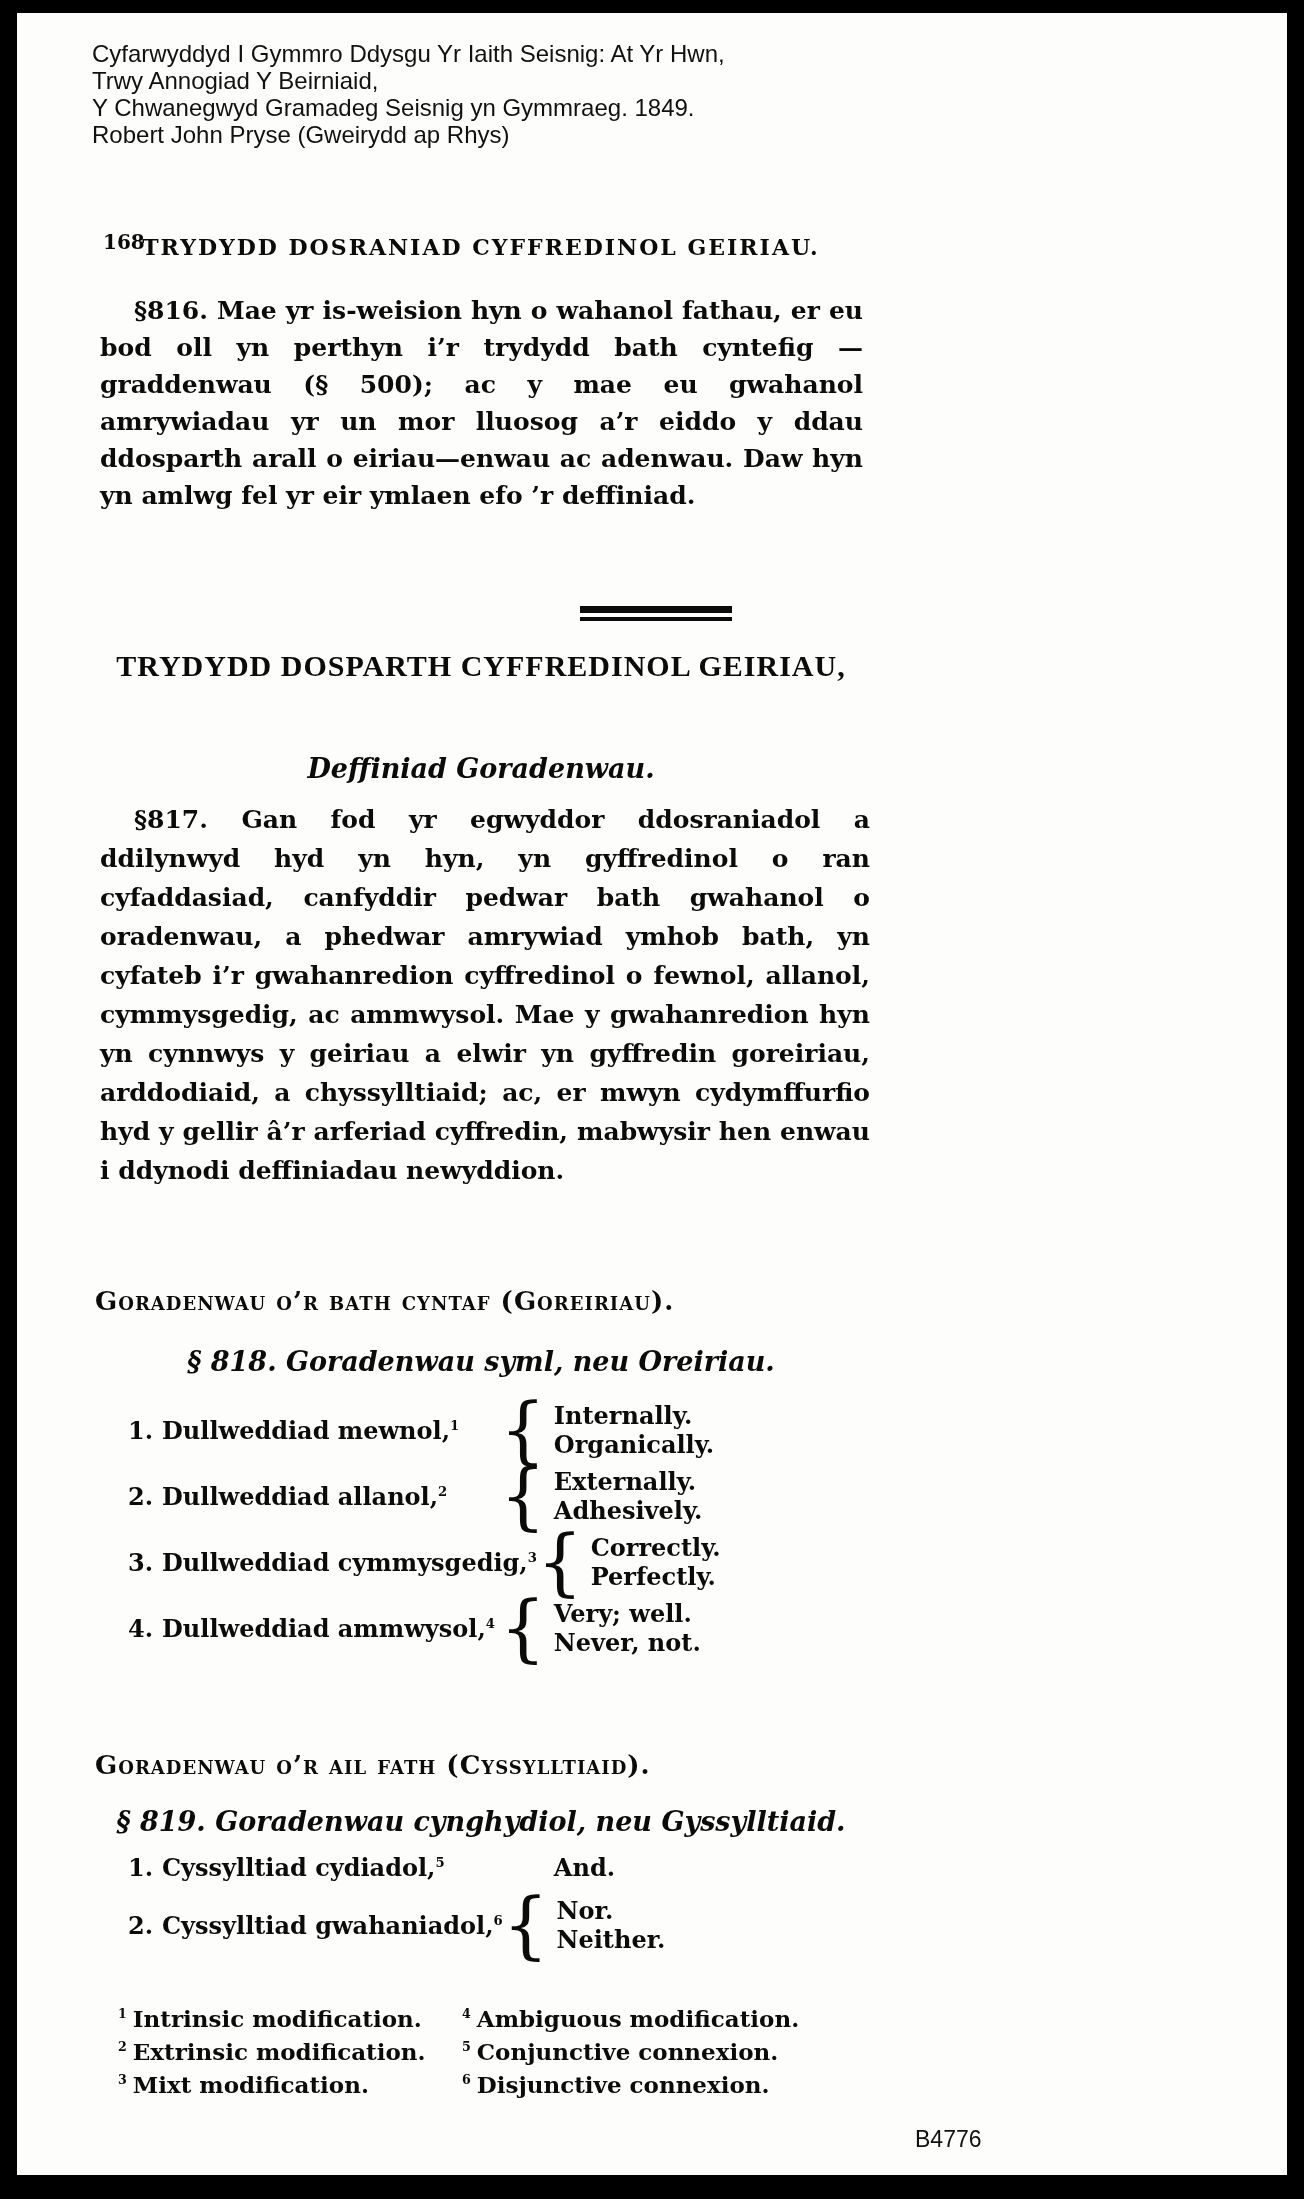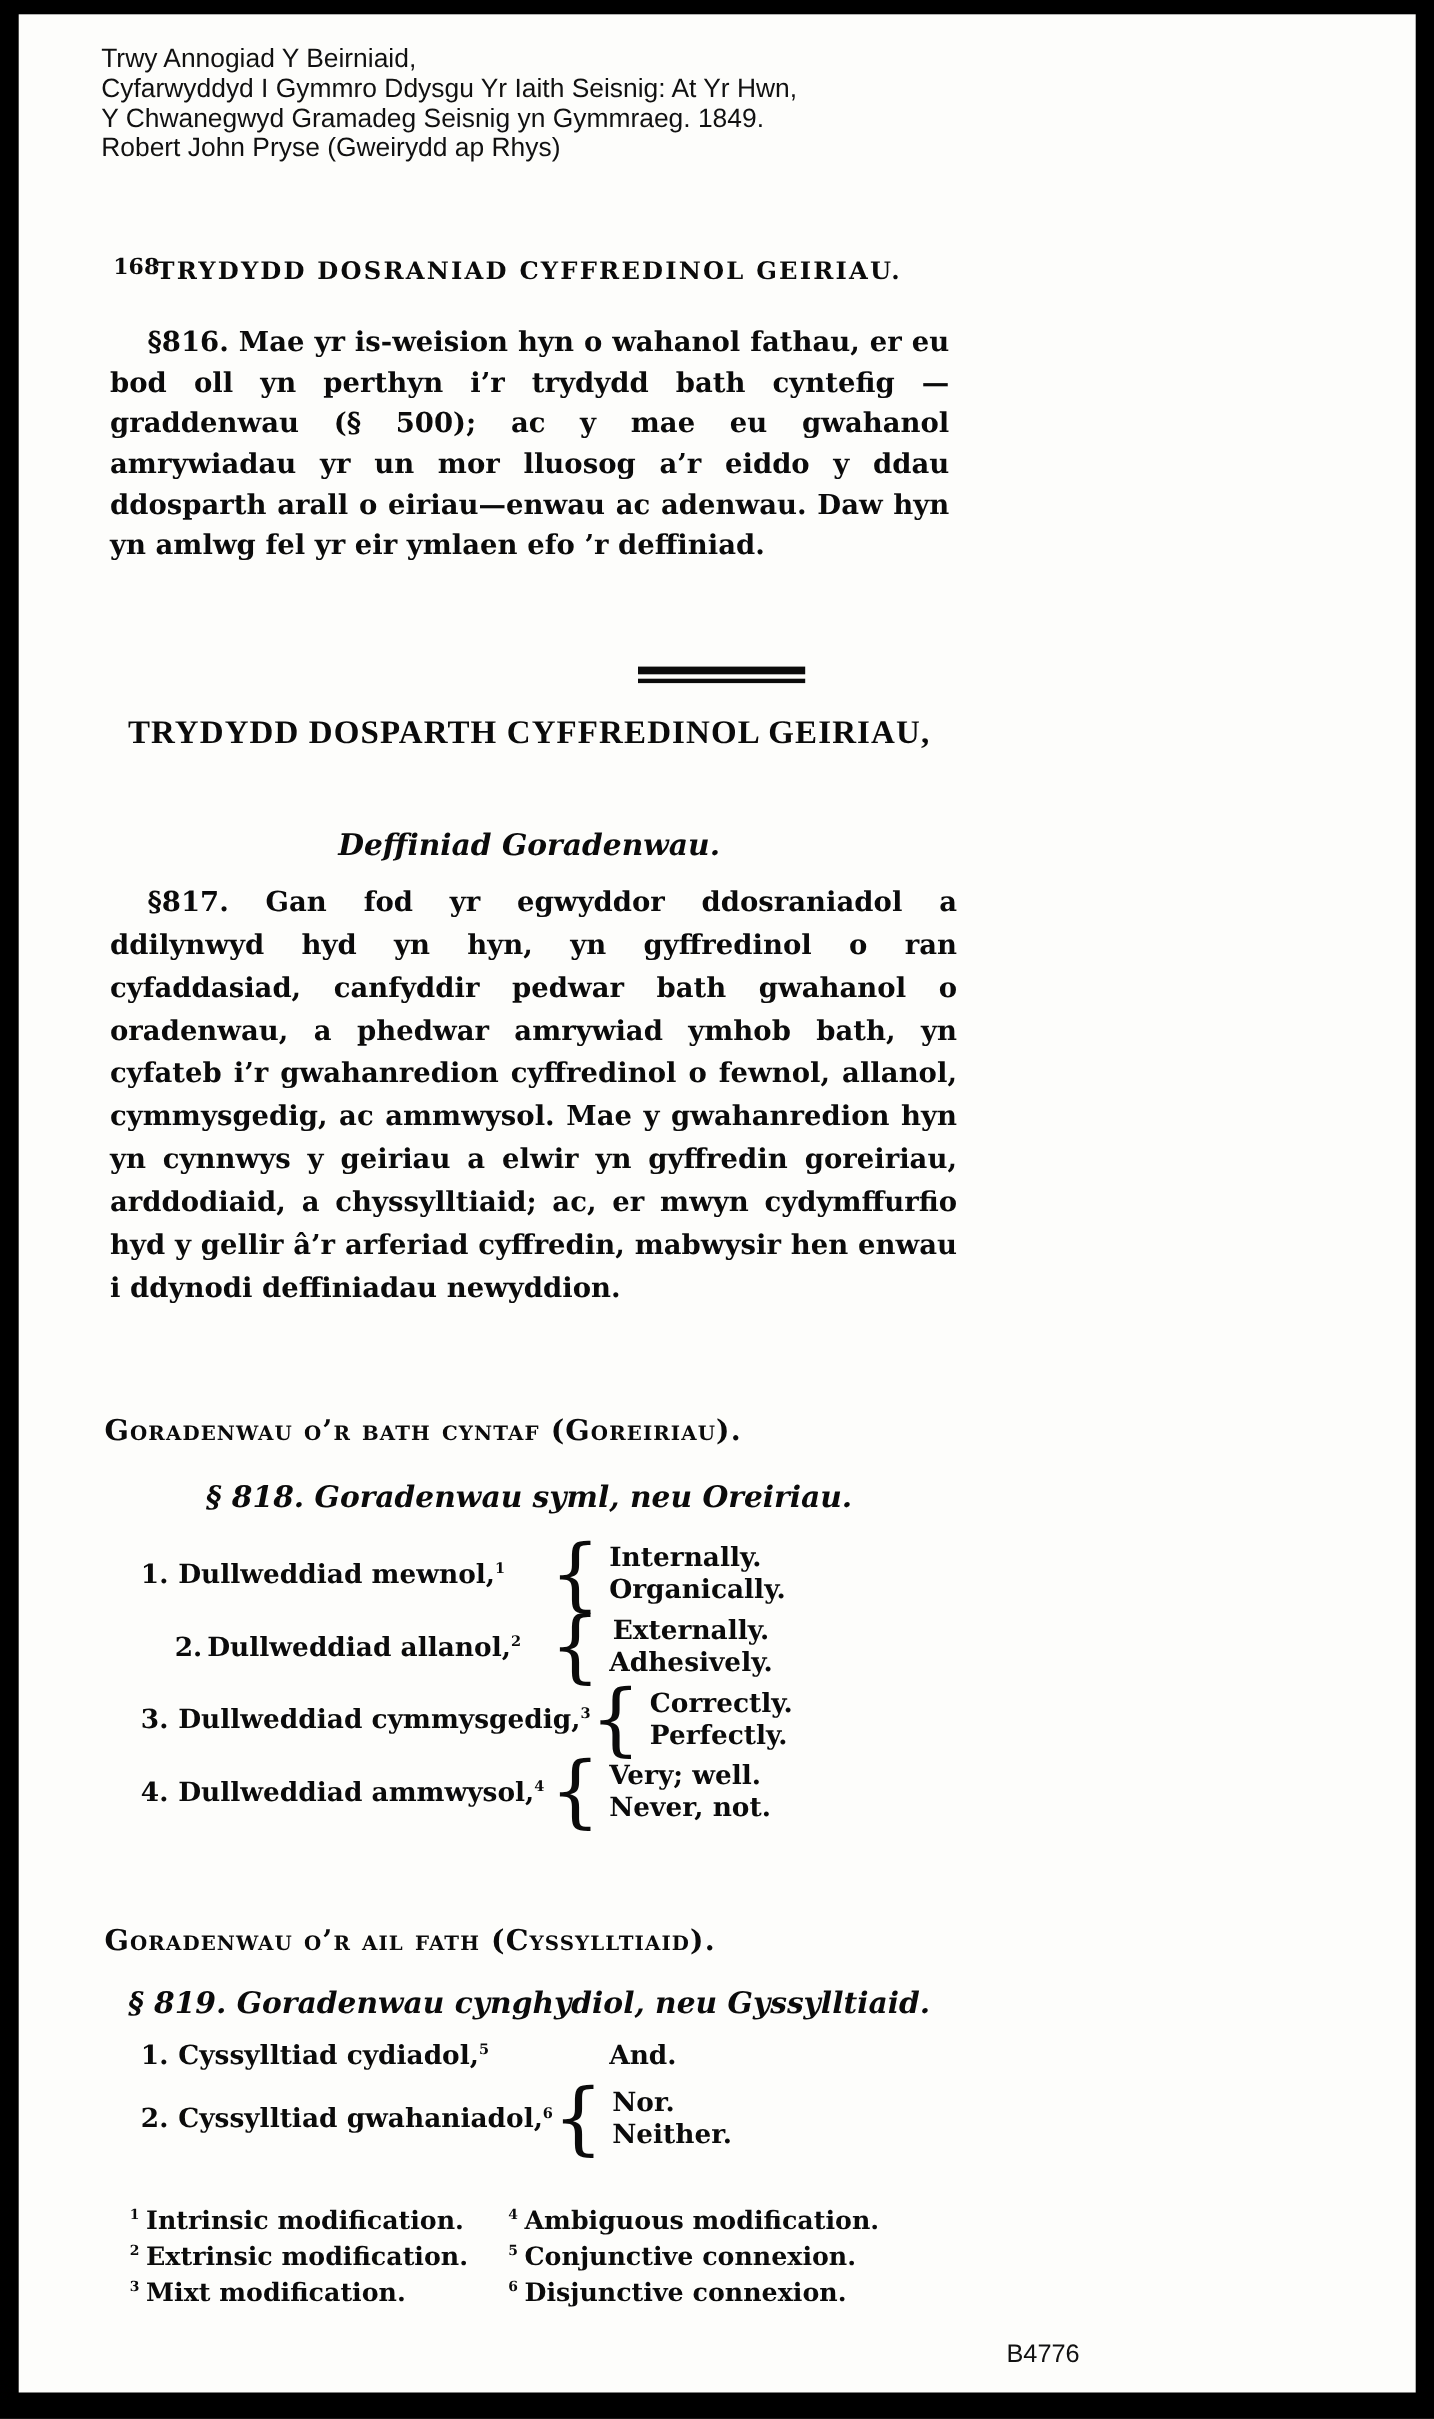--- a/index.html
+++ b/index.html
@@ -54,43 +54,43 @@
 
   
   .grow{left:128px;width:660px;height:64px;display:flex;align-items:center;}
   .it-left{flex:0 0 372px;font-size:24px;white-space:nowrap;}
   .it-num{display:inline-block;width:34px;}
   sup{font-size:0.55em;vertical-align:super;line-height:0;}
   .brace{flex:0 0 20px;font-family:"DejaVu Serif", serif;font-weight:400;
          font-size:72px;line-height:58px;margin-right:8px;color:#0b0b0b;}
   .nobrace .brace{visibility:hidden;}
   .glosses{display:flex;flex-direction:column;font-size:24px;line-height:29px;white-space:nowrap;}
-  .r818-1{top:1398px;} .r818-2{top:1464px;text-align:center;} .r818-3{top:1530px;} .r818-4{top:1596px;}
+  .r818-1{top:1398px;} .r818-2{top:1464px;} .r818-3{top:1530px;} .r818-4{top:1596px;}
   .r819-1{top:1845px;height:44px;} .r819-2{top:1893px;}
 
   
   .fncol{top:2002px;font-size:23px;line-height:33px;white-space:nowrap;}
   .fncol div{white-space:nowrap;}
   .fn-left{left:118px;}
   .fn-right{left:462px;}
   .fnnum{margin-right:6px;}
 
   
   .bmark{left:915px;top:2126px;font-size:23px;color:#111;}
 </style>
 </head>
 <body>
 
 <div class="paper"></div>
 
 <div class="canvas">
 
   <div class="abs meta sans">
+    <div>Cyfarwyddyd I Gymmro Ddysgu Yr Iaith Seisnig: At Yr Hwn,</div>
     <div>Trwy Annogiad Y Beirniaid,</div>
-    <div>Cyfarwyddyd I Gymmro Ddysgu Yr Iaith Seisnig: At Yr Hwn,</div>
     <div>Y Chwanegwyd Gramadeg Seisnig yn Gymmraeg. 1849.</div>
     <div>Robert John Pryse (Gweirydd ap Rhys)</div>
   </div>
 
   <div class="abs runhead serifb ink">
     <span class="pagenum">168</span>
     <span class="runtitle">TRYDYDD DOSRANIAD CYFFREDINOL GEIRIAU.</span>
   </div>
 
   <div class="abs para p816 serifb ink">§816. Mae yr is-weision hyn o wahanol fathau, er eu bod oll yn perthyn i’r trydydd bath cyntefig — graddenwau (§ 500); ac y mae eu gwahanol amrywiadau yr un mor lluosog a’r eiddo y ddau ddosparth arall o eiriau—enwau ac adenwau. Daw hyn yn amlwg fel yr eir ymlaen efo ’r deffiniad.</div>

